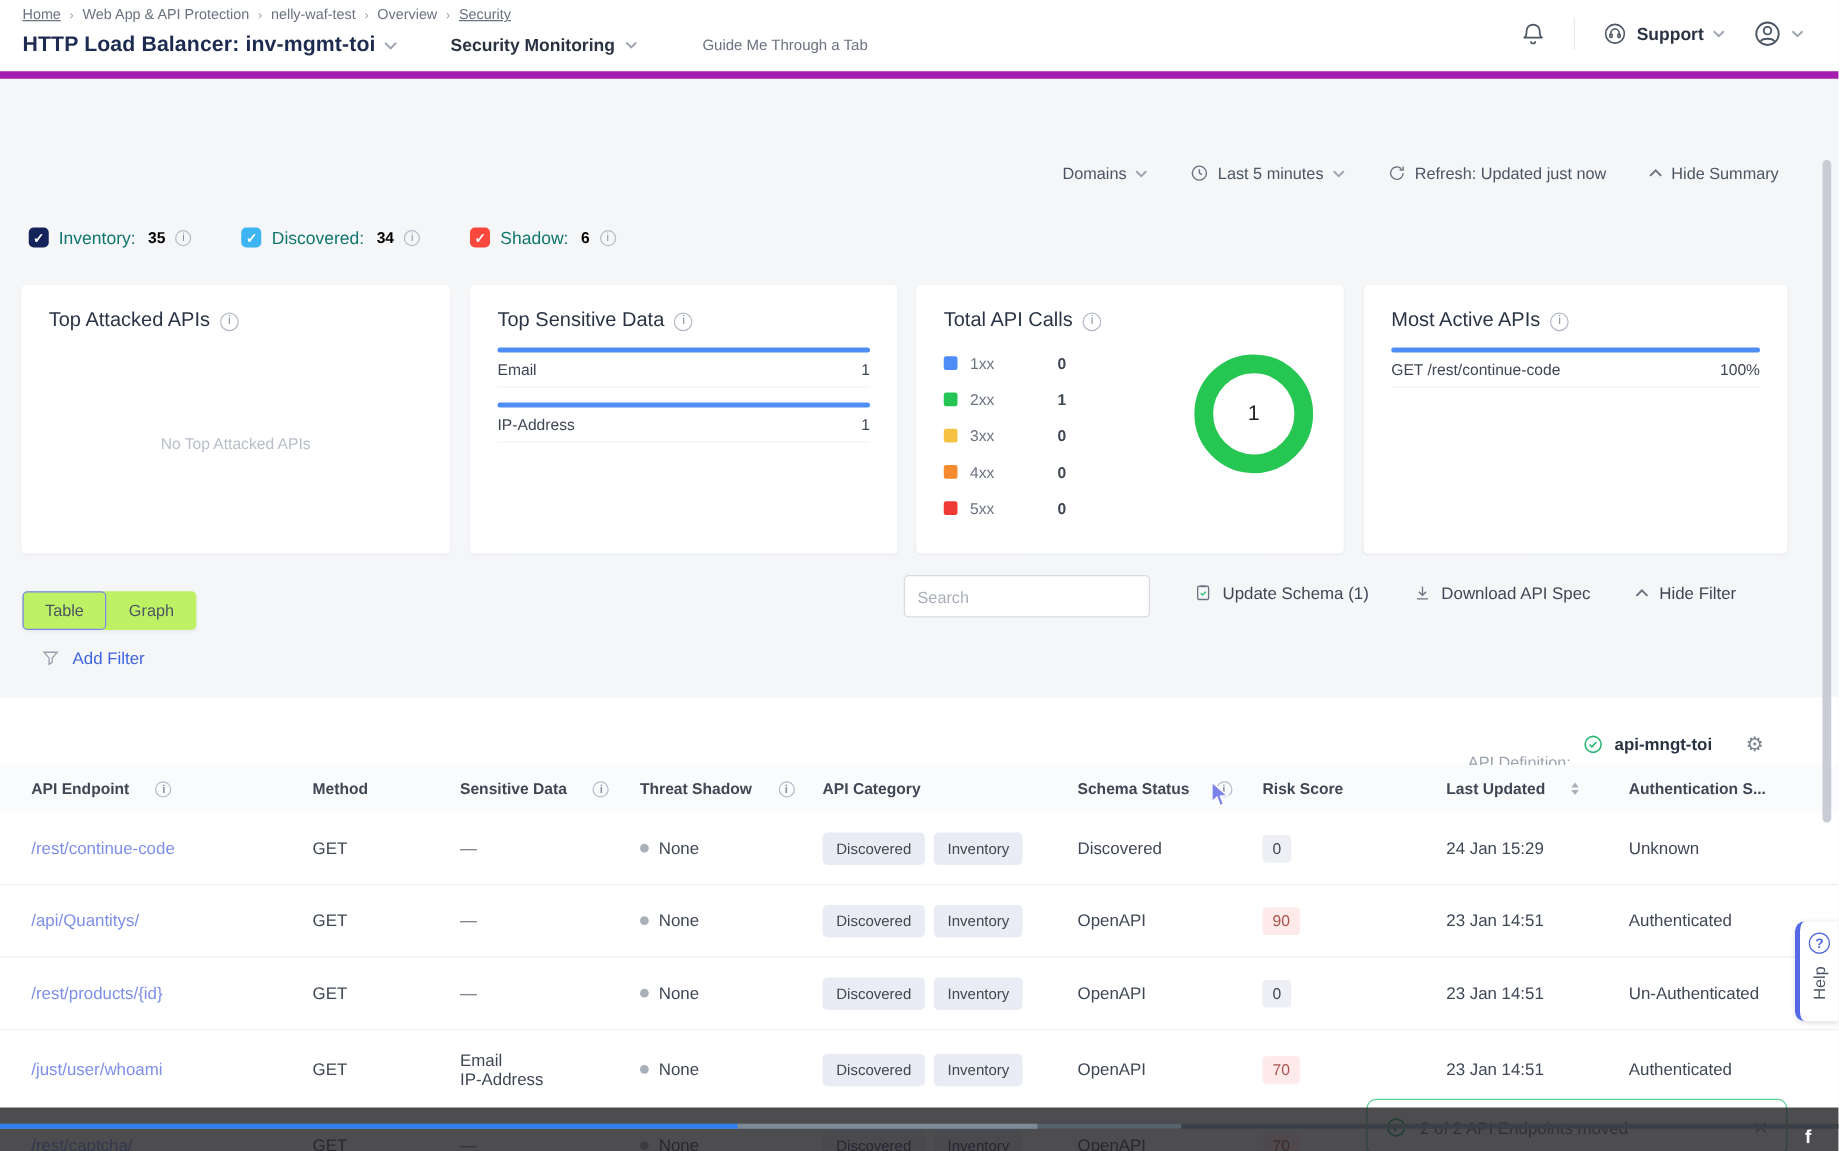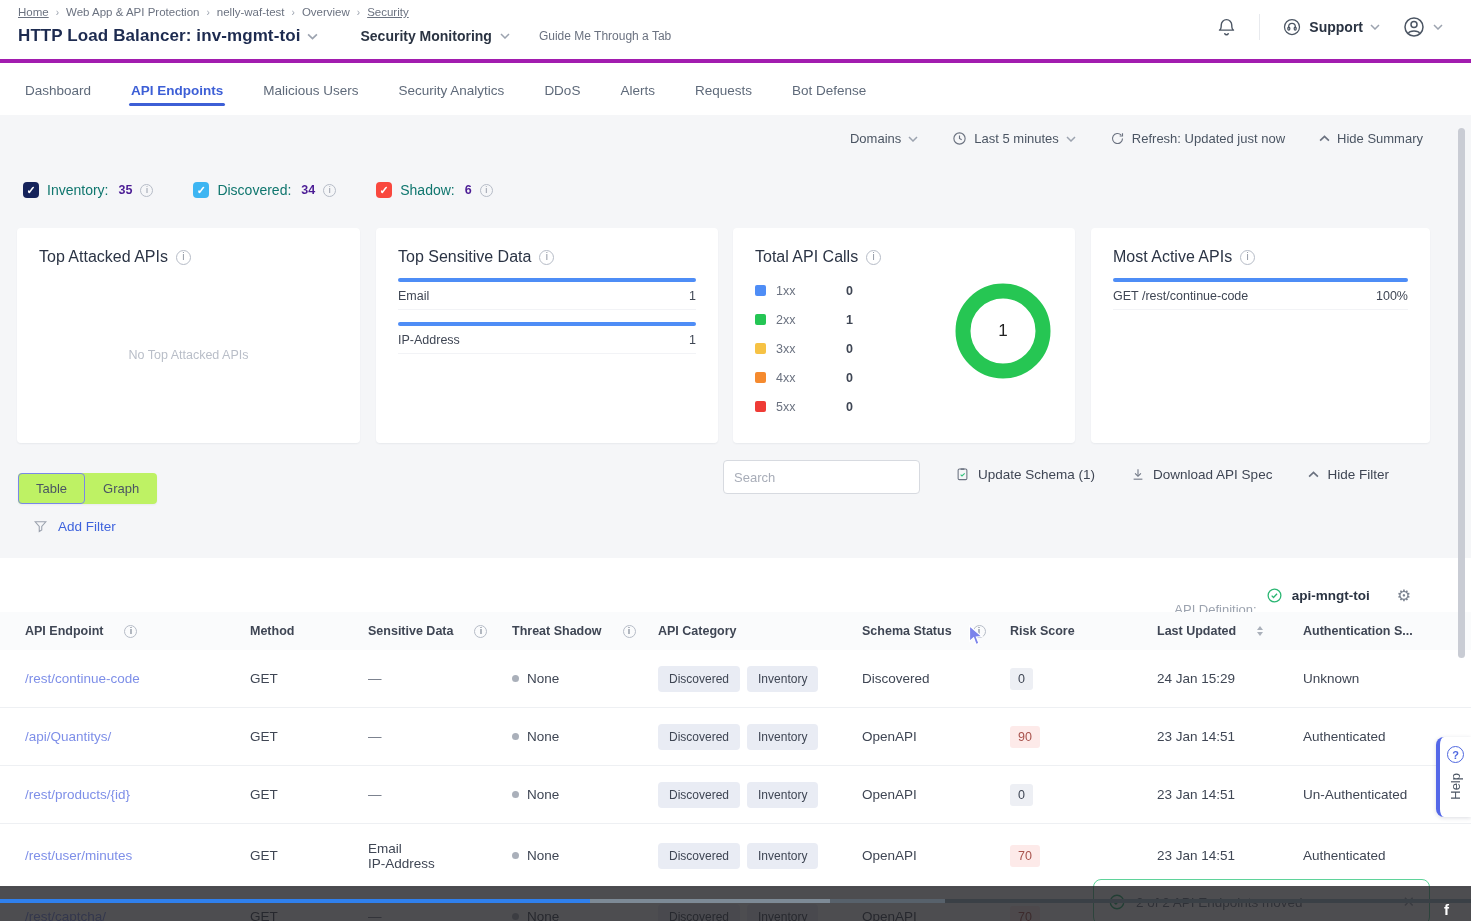--- a/index.html
+++ b/index.html
@@ -1,48 +1,48 @@
 <!DOCTYPE html>
 <html><head>
 <meta charset="utf-8">
 <style>
   * { box-sizing: border-box; margin: 0; padding: 0; }
   html,body { width:1471px; height:921px; font-family:"Liberation Sans",sans-serif; background:#fff; }
   #app { position:relative; width:1471px; height:921px; overflow:hidden; background:#f5f6f8; }
 
   
-  .top-header { position:absolute; top:0; left:0; width:1471px; height:63px; background:#fff; border-bottom:4px solid #a21caf; z-index:3; }
+  .top-header { position:absolute; top:0; left:0; width:1471px; height:63px; background:#fff; border-bottom:6px solid #a21caf; z-index:3; }
   .breadcrumb { position:absolute; top:6px; left:18px; font-size:11.5px; color:#6b7280; display:flex; align-items:center; gap:7px; }
   .breadcrumb .crumb-link { text-decoration:underline; cursor:pointer; }
   .breadcrumb .sep { color:#9ca3af; font-size:10px; }
   .title-row { position:absolute; top:26px; left:18px; display:flex; align-items:center; }
   .page-title { font-size:17px; font-weight:700; color:#1d2b50; letter-spacing:.1px; }
   .chev { margin-left:7px; display:inline-flex; }
   .monitor-select { margin-left:42px; font-size:14px; font-weight:700; color:#2a3342; display:flex; align-items:center; gap:8px; }
-  .guide-link { margin-left:29px; font-size:12px; color:#6b7280; }
+  .guide-link { margin-left:52px; font-size:12px; color:#6b7280; }
   .header-right { position:absolute; top:14px; right:28px; display:flex; align-items:center; gap:22px; }
   .hdr-divider { width:1px; height:26px; background:#e8eaee; }
   .support-btn,.account-btn { display:flex; align-items:center; gap:7px; font-size:14px; font-weight:600; color:#2a3342; cursor:pointer; }
 
   
   .tabbar { position:absolute; top:63px; left:0; width:1471px; height:52px; background:#fff; display:flex; align-items:center; padding-left:23px; gap:36px; z-index:2; }
   .tab { font-size:13.5px; color:#5f6a7a; padding:16px 2px 14px; cursor:pointer; position:relative; white-space:nowrap; }
   .tab.active { color:#3d5fd6; font-weight:700; }
   .tab.active::after { content:""; position:absolute; left:0; right:0; bottom:6px; height:3px; border-radius:2px; background:#3d5fd6; }
 
   
   .toolbar { position:absolute; top:131px; right:48px; display:flex; align-items:center; gap:34px; font-size:13px; color:#4b5563; z-index:1; }
   .tool-item { display:flex; align-items:center; gap:7px; cursor:pointer; white-space:nowrap; }
 
   
   .summary-filters { position:absolute; top:182px; left:23px; display:flex; align-items:center; gap:40px; }
   .sfilter { display:flex; align-items:center; gap:8px; cursor:pointer; }
   .checkbox { width:16px; height:16px; border-radius:4px; display:inline-flex; align-items:center; justify-content:center; color:#fff; font-size:11px; font-weight:700; }
   .sfilter .lbl { font-size:14px; color:#0f766e; }
-  .sfilter .cnt { font-size:12.5px; font-weight:700; color:#4c1d95; margin-left:2px; }
+  .sfilter .cnt { font-size:12.5px; font-weight:700; color:#000000; margin-left:2px; }
 
   .info-i { width:13px; height:13px; border:1px solid #b6bcc7; border-radius:50%; color:#8a919e; font-size:9px; line-height:1; display:inline-flex; align-items:center; justify-content:center; font-style:normal; flex:0 0 auto; }
 
   
   .card { position:absolute; top:228px; height:215px; background:#fff; border-radius:4px; box-shadow:0 1px 2px rgba(20,30,60,.06); padding:20px 22px; }
   .card h3 { font-size:16px; font-weight:500; color:#2b3445; display:flex; align-items:center; gap:8px; }
   .card h3 .info-i { width:15px; height:15px; font-size:10px; }
   .empty-msg { position:absolute; top:120px; left:0; right:0; text-align:center; font-size:12.5px; color:#b9bec8; }
   .bar-item { margin-top:12px; }
   .bar { height:4px; border-radius:2px; background:#4e8df6; }
@@ -182,30 +182,20 @@
             <circle cx="12" cy="9.5" r="3"></circle>
             <path d="M6.5 18.2c1.2-3 9.8-3 11 0"></path>
           </svg>
         <svg width="10" height="6" viewBox="0 0 10 6">
             <path d="M1 1l4 4 4-4" stroke="#9ca3af" stroke-width="1.5" fill="none"></path>
           </svg>
       </span>
     </div>
   </div>
 
-  <div class="tabbar" id="tabbar">
-      <div class="tab">Dashboard</div>
-      <div class="tab active">API Endpoints</div>
-      <div class="tab">Malicious Users</div>
-      <div class="tab">Security Analytics</div>
-      <div class="tab">DDoS</div>
-      <div class="tab">Alerts</div>
-      <div class="tab">Requests</div>
-      <div class="tab">Bot Defense</div>
-    </div>
 
   <div class="toolbar">
     <span class="tool-item">
       <span>Domains</span>
       <svg width="10" height="6" viewBox="0 0 10 6">
           <path d="M1 1l4 4 4-4" stroke="#9ca3af" stroke-width="1.5" fill="none"></path>
         </svg>
     </span>
     <span class="tool-item">
       <svg width="15" height="15" viewBox="0 0 24 24" fill="none" stroke="#6b7280" stroke-width="1.8">
@@ -480,21 +470,21 @@
           <div class="cell pills">
             <span class="pill">Discovered</span>
             <span class="pill">Inventory</span>
           </div>
           <div class="cell">OpenAPI</div>
           <div class="cell"><span class="risk low">0</span></div>
           <div class="cell">23 Jan 14:51</div>
           <div class="cell">Un-Authenticated</div>
         </div>
         <div class="trow grid-row tall">
-          <div class="cell endpoint">/rest/user/minutes</div>
+          <div class="cell endpoint">/just/user/whoami</div>
           <div class="cell">GET</div>
           <div class="cell">
             <div>Email</div>
             <div>IP-Address</div>
           </div>
           <div class="cell threat">
             <span class="tdot"></span>
             <span>None</span>
           </div>
           <div class="cell pills">

